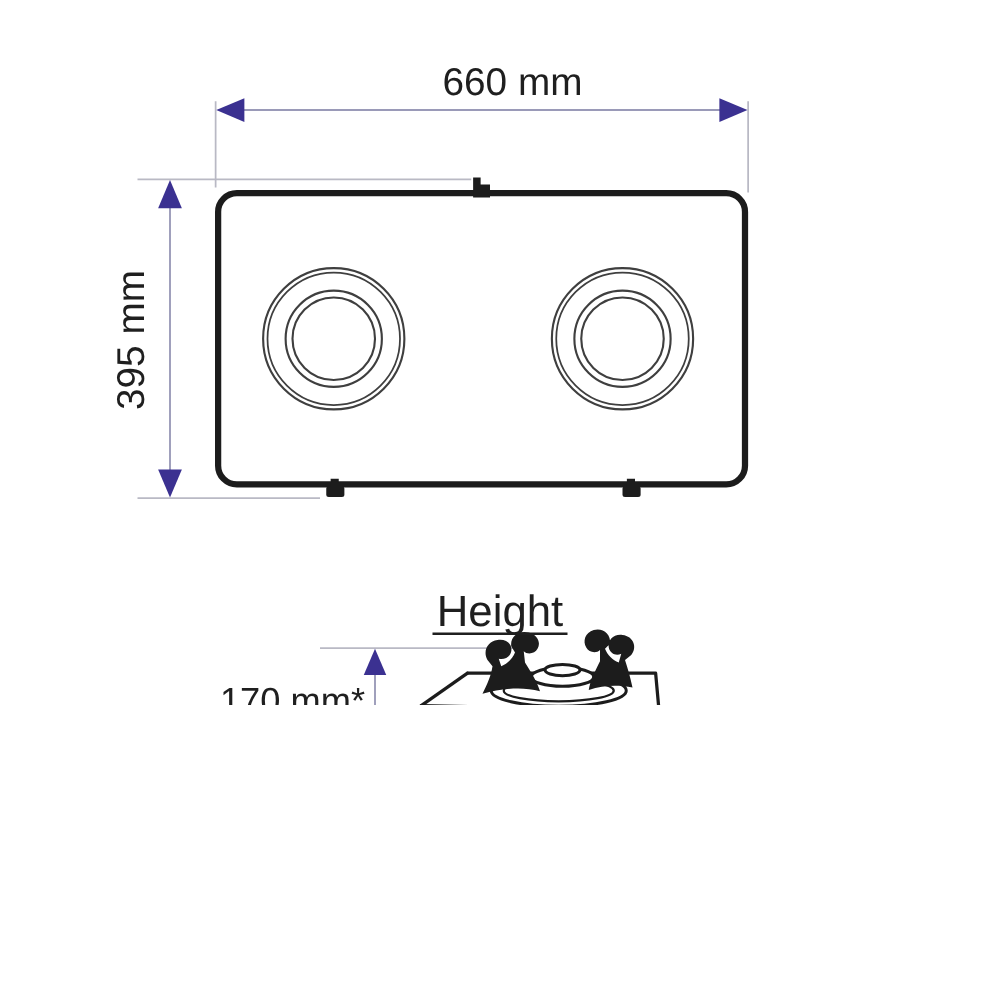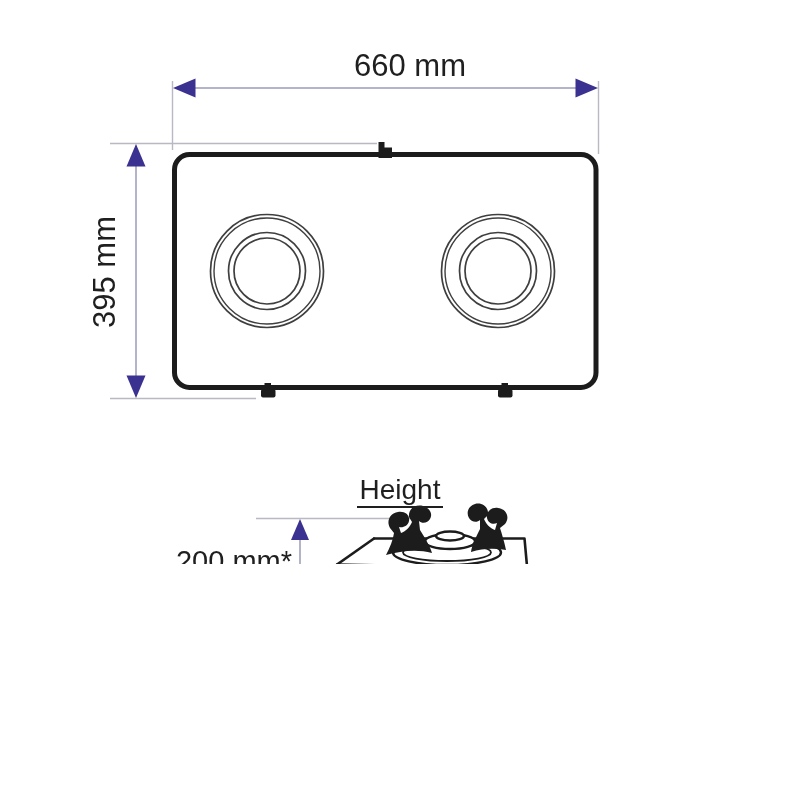--- a/index.html
+++ b/index.html
@@ -5,21 +5,21 @@
   html,body{margin:0;padding:0;background:#ffffff;}
   .stage{
     position:relative;width:800px;height:564px;background:#ffffff;overflow:hidden;
     font-family:"Liberation Sans", sans-serif;color:#222;
   }
   .stage svg{position:absolute;left:0;top:0;}
   .lbl{position:absolute;color:#1f1f1f;white-space:nowrap;}
   .lbl-width{left:350px;top:49px;width:120px;text-align:center;font-size:31px;line-height:33px;}
   .lbl-depth{left:49px;top:255px;width:112px;height:34px;text-align:center;font-size:31px;line-height:34px;
              transform:rotate(-90deg);}
-  .lbl-height-title{left:330px;top:475px;width:140px;text-align:center;font-size:28px;line-height:30px;}
+  .lbl-height-title{left:330px;top:475px;width:140px;text-align:center;font-size:35px;line-height:30px;}
   .lbl-height-title span{display:inline-block;border-bottom:2.5px solid #1f1f1f;padding:0 3px 1px 3px;}
   .lbl-height-value{left:158px;top:546px;width:134px;text-align:right;font-size:29px;line-height:31px;}
   .footnote{position:absolute;left:0;top:688px;width:800px;text-align:center;
             font-size:24.5px;line-height:31px;color:#2a2a2a;}
 </style>
 </head>
 <body>
 
 <div class="stage">
 
@@ -123,16 +123,16 @@
   </svg>
 
   <div class="lbl lbl-width">660 mm</div>
 
   <div class="lbl lbl-depth">395 mm</div>
 
   <div class="lbl lbl-height-title">
     <span>Height</span>
   </div>
 
-  <div class="lbl lbl-height-value">200 mm*</div>
+  <div class="lbl lbl-height-value">170 mm*</div>
 
 
 </div>
 
 </body></html>

